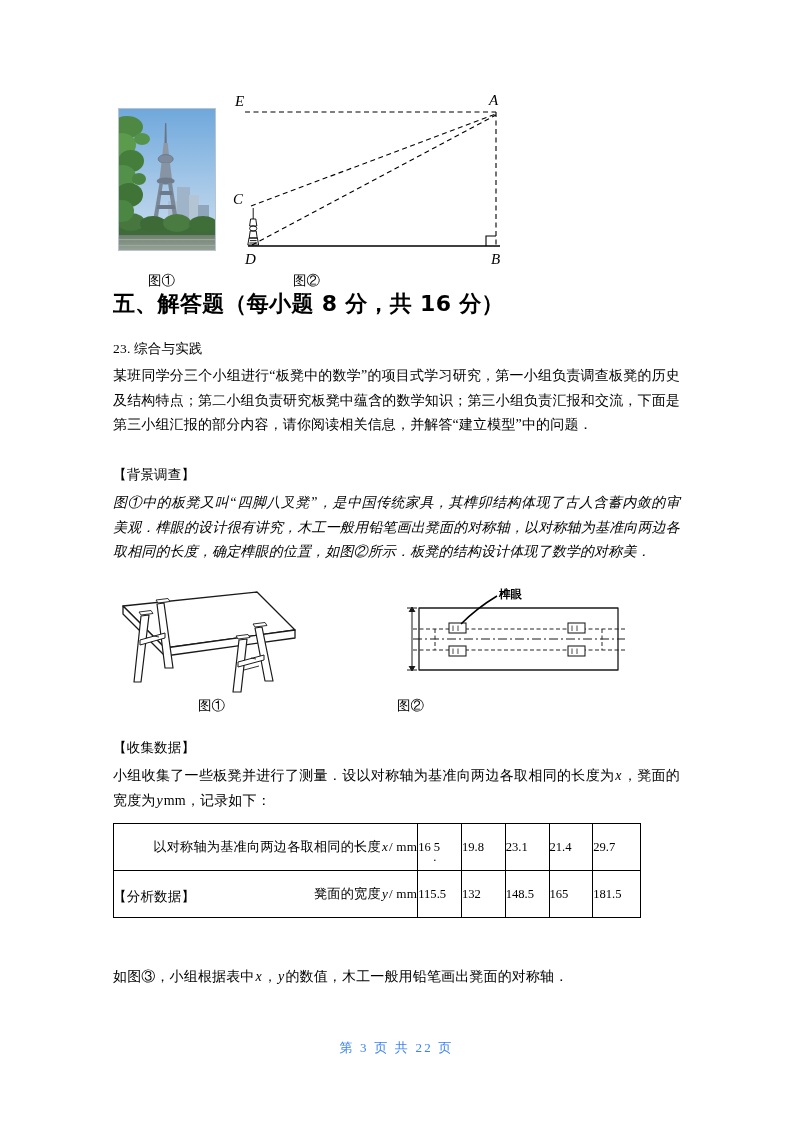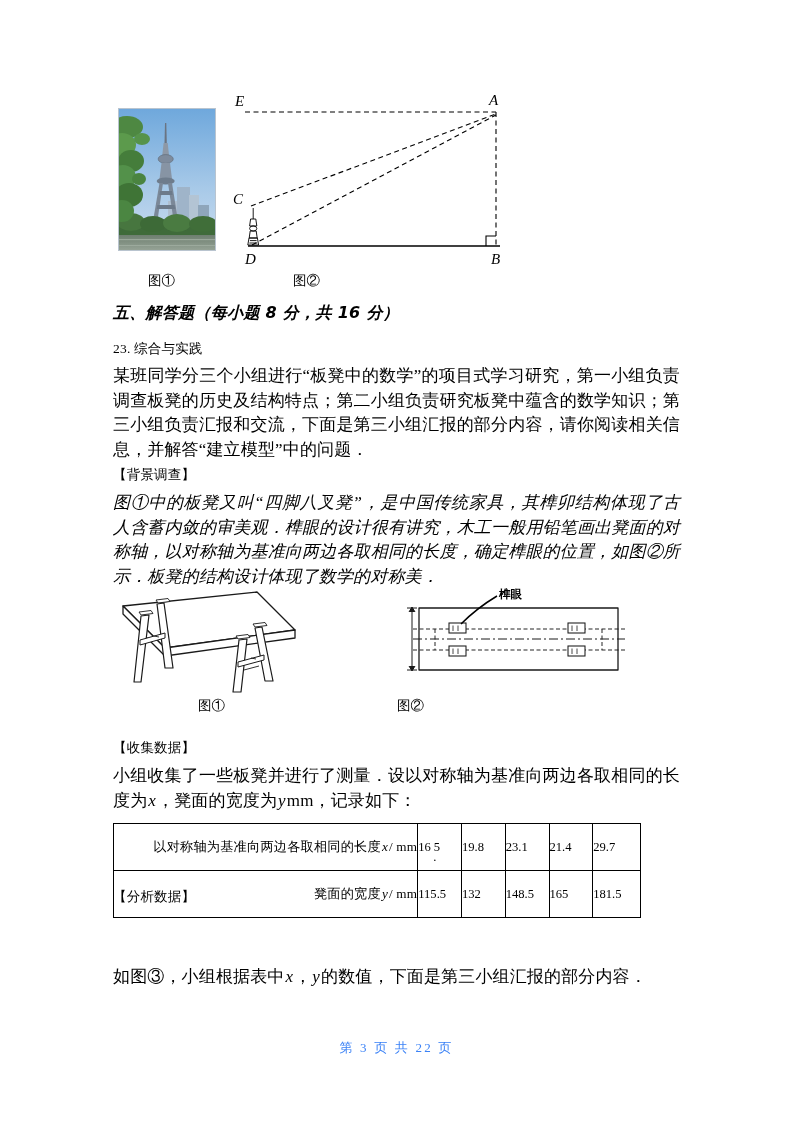--- a/index.html
+++ b/index.html
@@ -52,41 +52,40 @@
     height: 22px;
     font-size: 13.5px;
   }
   .cap-1 { position: absolute; left: 35px; top: 0; }
   .cap-2 { position: absolute; left: 180px; top: 0; }
 
   
   .sec-heading {
     position: absolute;
     left: 113px;
-    top: 303px;
+    top: 289px;
     font-family: "DejaVu Sans", "Liberation Sans", sans-serif;
-    font-size: 16px;
+    font-size: 22px;
     font-weight: bold;
     letter-spacing: 0.3px;
-    font-style: italic;
   }
 
   
   .q-num {
     position: absolute;
     left: 113px;
     top: 340px;
     font-size: 13.5px;
     letter-spacing: 0.2px;
   }
   .para {
     position: absolute;
     left: 113px;
     width: 567px;
-    font-size: 17px;
+    font-size: 14px;
     line-height: 24.5px;
     letter-spacing: 0.15px;
     text-align: justify;
   }
   .p-intro { top: 364px; }
   .lbl {
     position: absolute;
     left: 113px;
     font-size: 13.5px;
     font-weight: normal;
@@ -376,17 +375,17 @@
         <td class="val">115.5</td>
         <td class="val">132</td>
         <td class="val">148.5</td>
         <td class="val">165</td>
         <td class="val val-w">181.5</td>
       </tr>
     </tbody>
   </table>
 
   <div class="lbl lbl-analyze">【分析数据】</div>
-  <div class="para p-analyze"><span>如图③，小组根据表中</span><span class="mvar">x</span><span>，</span><span class="mvar">y</span><span>的数值，下面是第三小组汇报的部分内容．</span></div>
+  <div class="para p-analyze"><span>如图③，小组根据表中</span><span class="mvar">x</span><span>，</span><span class="mvar">y</span><span>的数值，木工一般用铅笔画出凳面的对称轴．</span></div>
 
   <div class="footer">第 3 页 共 22 页</div>
 
 </div>
 
 </body></html>

